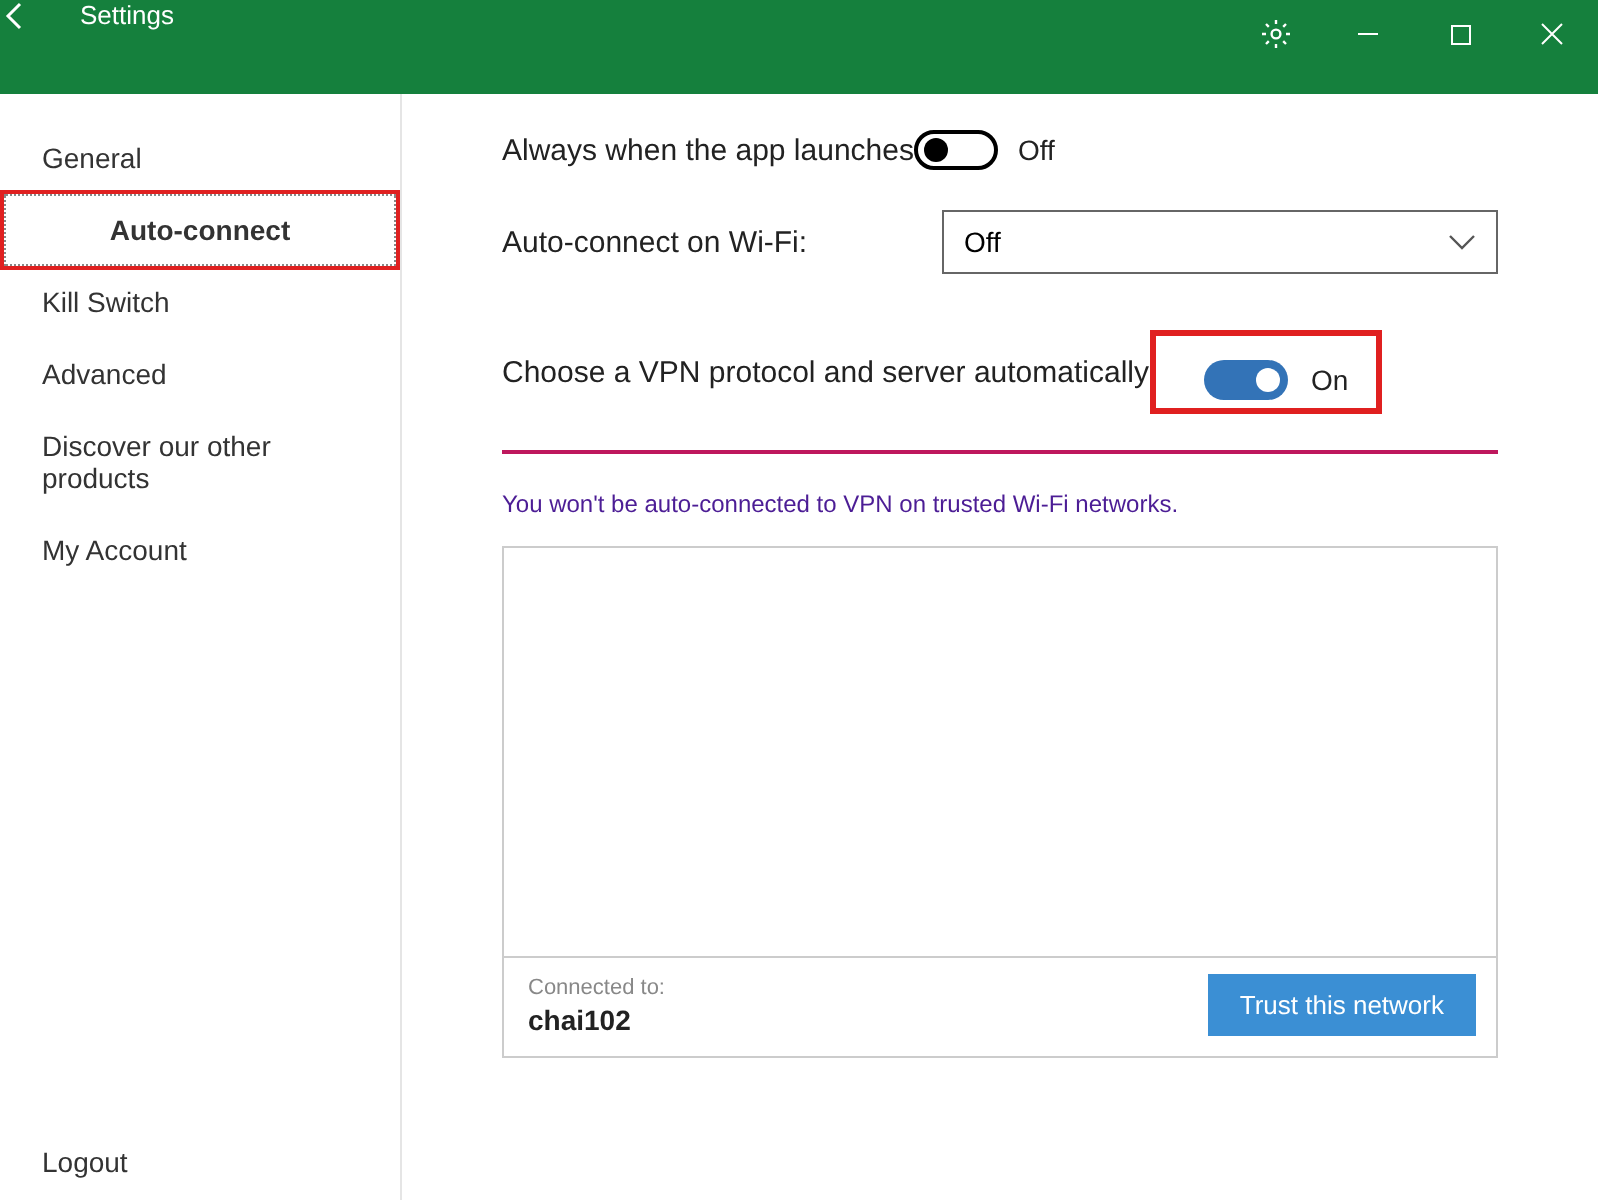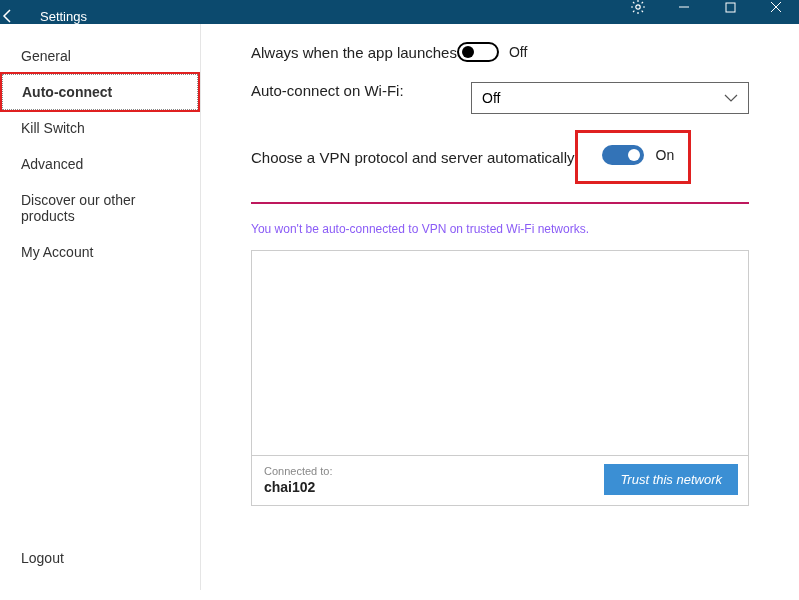--- a/index.html
+++ b/index.html
@@ -1,69 +1,69 @@
 <!DOCTYPE html>
 <html><head>
 <meta charset="utf-8">
 <style>
   * { box-sizing: border-box; margin: 0; padding: 0; font-family: "Segoe UI", Arial, sans-serif; }
   body { width: 799px; height: 600px; overflow: hidden; background: #fff; }
   
   
-  .titlebar { height: 24px; background: #0c4a6e; display: flex; align-items: flex-end; color: #fff; }
+  .titlebar { height: 47px; background: #15803d; display: flex; align-items: flex-start; color: #fff; }
   .titlebar .back { width: 40px; text-align: center; font-size: 16px; }
   .titlebar .title { font-size: 13px; flex: 0 0 auto; margin-left: 0px; }
   .titlebar .spacer { flex: 1; }
   .titlebar .winbtn { width: 46px; height: 34px; display: flex; align-items: center; justify-content: center; }
   .titlebar svg { display: block; }
   
   
   .main { display: flex; height: calc(600px - 34px); }
   .sidebar { width: 201px; border-right: 1px solid #e5e5e5; display: flex; flex-direction: column; padding-top: 14px; }
   .sidebar .navlist { flex: 1; }
   .sidebar .navitem { padding: 10px 21px; font-size: 14px; color: #333; cursor: pointer; }
-  .sidebar .navitem.selected { font-weight: 600; border: 1px dotted #888; margin: 0 2px; padding: 9px 19px; }
+  .sidebar .navitem.selected { font-weight: 600; border: 1px dotted #888; margin: 0 2px; padding: 9px 19px; text-align: center; }
   .sidebar .red-highlight { outline: 2px solid #e02020; outline-offset: 0; }
   .sidebar .footer { padding-bottom: 14px; }
   
   
   .content { flex: 1; padding: 18px 50px 20px 50px; overflow: auto; }
   .row { display: flex; align-items: center; justify-content: flex-start; margin-bottom: 20px; }
   .row .label { font-size: 15px; color: #222; }
   .row.divider { border-bottom: 2px solid #be185d; padding-bottom: 18px; margin-bottom: 18px; }
   
   
   .toggle-off { width: 42px; height: 20px; border: 2px solid #000; border-radius: 20px; position: relative; background: #fff; }
   .toggle-off .knob { width: 12px; height: 12px; background: #000; border-radius: 50%; position: absolute; top: 2px; left: 3px; }
   
   
   .toggle-on { width: 42px; height: 20px; border-radius: 20px; background: #3373b7; position: relative; }
   .toggle-on .knob { width: 12px; height: 12px; background: #fff; border-radius: 50%; position: absolute; top: 4px; right: 4px; }
   
   .toggle-wrap { display: flex; align-items: center; gap: 10px; }
   .toggle-text { font-size: 14px; color: #222; }
   
-  .red-box { border: 3px solid #e02020; padding: 12px 14px 16px 24px; display: flex; align-items: center; gap: 12px; }
+  .red-box { border: 3px solid #e02020; padding: 12px 14px 4px 24px; display: flex; align-items: center; gap: 12px; }
   
   
-  .select-row { display: flex; gap: 20px; margin-bottom: 16px; }
+  .select-row { display: flex; align-items: center; gap: 20px; margin-bottom: 28px; }
   .select-row .label { font-size: 15px; color: #222; width: 200px; }
   .select-box { flex: 1; height: 32px; border: 1px solid #666; display: flex; align-items: center; justify-content: space-between; padding: 0 10px; font-size: 14px; cursor: pointer; }
   .select-box .chev { font-size: 12px; color: #333; }
   
   
   .section-title { font-size: 20px; color: #222; margin-bottom: 4px; font-weight: 400; }
-  .section-sub { font-size: 12px; color: #8b5cf6; margin-bottom: 14px; }
+  .section-sub { font-size: 12px; color: #4c1d95; margin-bottom: 14px; }
   
   
   .trusted-box { border: 1px solid #ccc; height: 206px; background: #fff; }
   .trusted-footer { border: 1px solid #ccc; border-top: none; padding: 8px 10px 10px 12px; display: flex; align-items: center; justify-content: space-between; }
   .trusted-footer .connlabel { font-size: 11px; color: #888; }
   .trusted-footer .connname { font-size: 14px; color: #222; font-weight: 600; margin-top: 2px; }
-  .trust-btn { background: #3b8fd4; color: #fff; border: none; padding: 8px 16px; font-size: 13px; cursor: pointer; font-style: italic; }
+  .trust-btn { background: #3b8fd4; color: #fff; border: none; padding: 8px 16px; font-size: 13px; cursor: pointer; }
 </style>
 </head>
 <body>
 
 <div class="titlebar">
   <div class="back">
     <svg width="16" height="16" viewBox="0 0 16 16">
         <path d="M10 2 L4 8 L10 14" stroke="#fff" stroke-width="1.5" fill="none"></path>
       </svg>
   </div>

